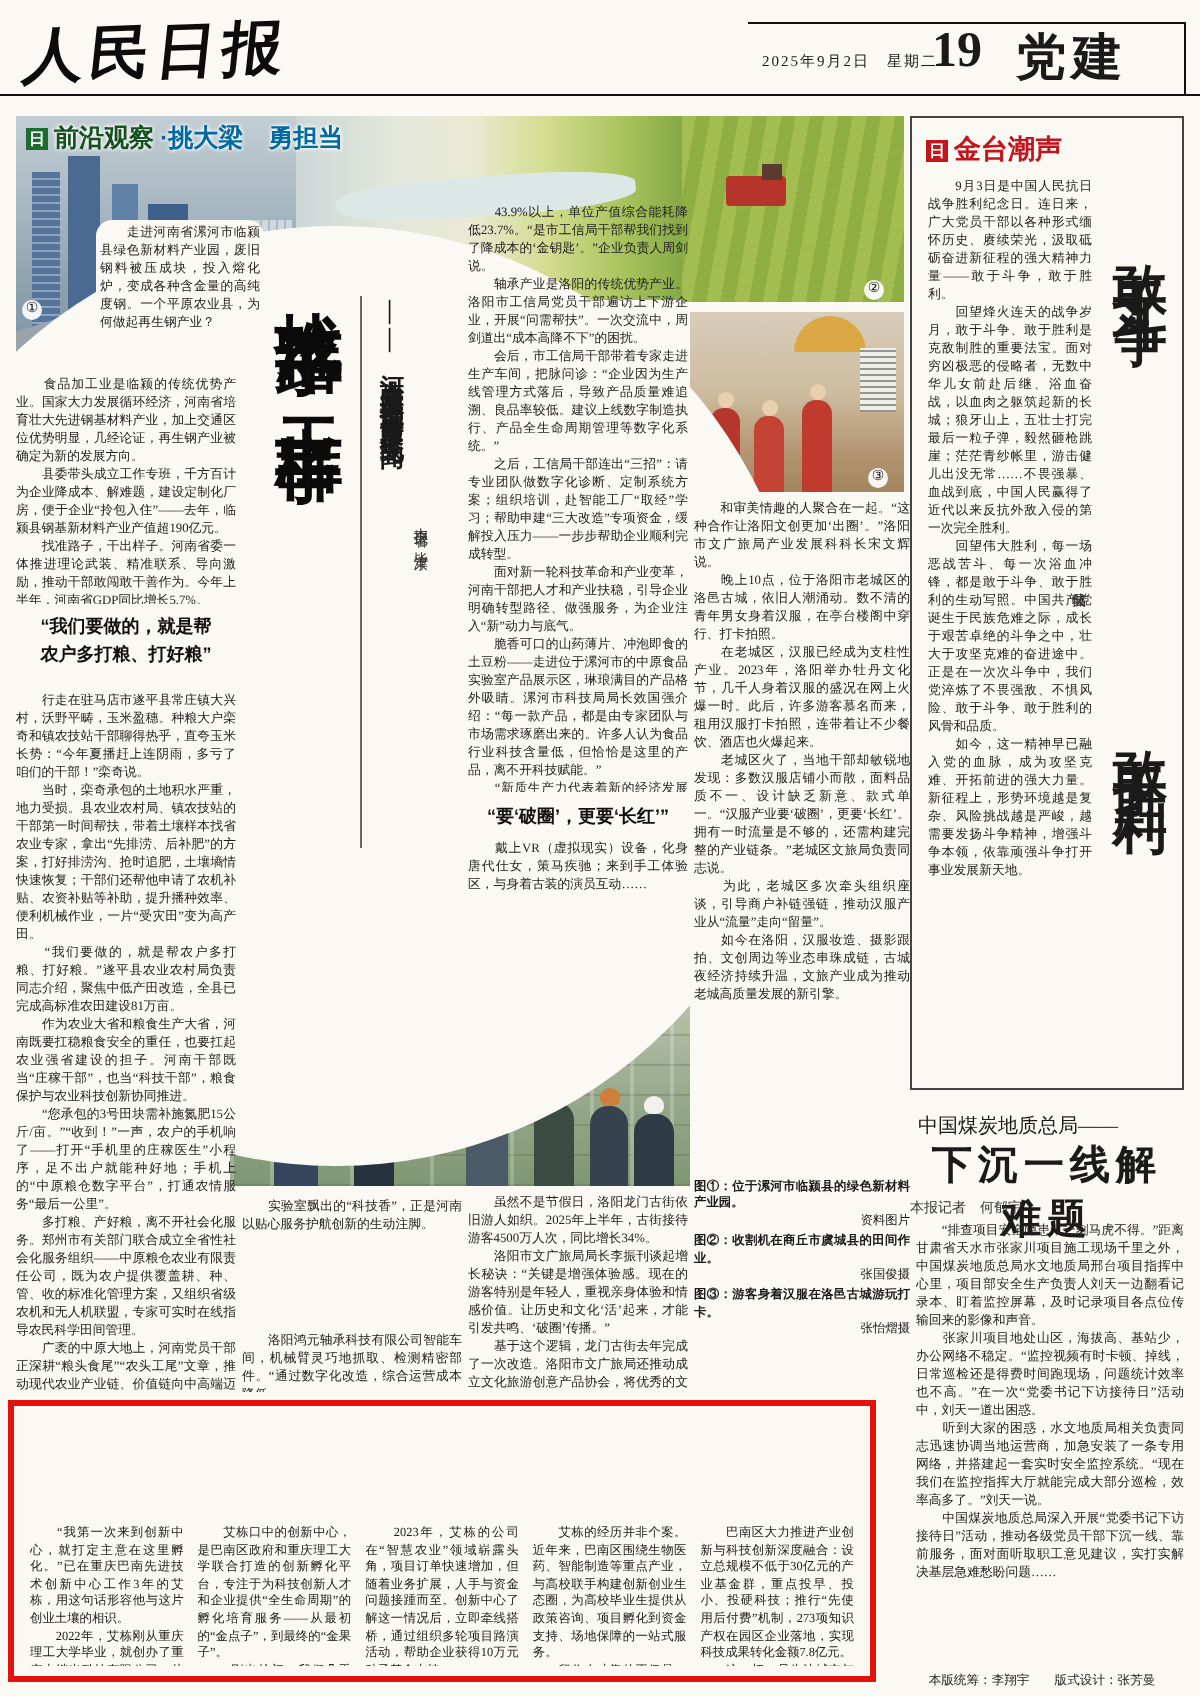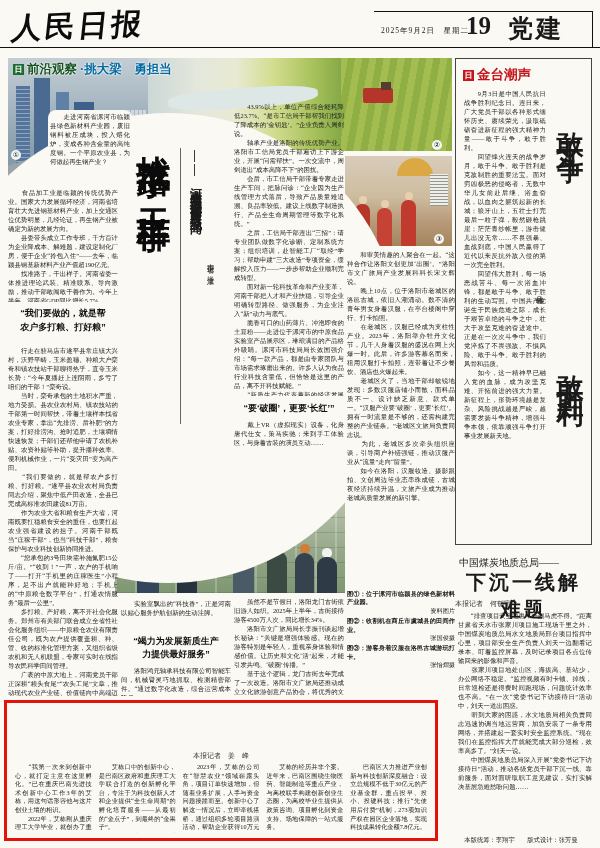--- a/index.html
+++ b/index.html
@@ -194,22 +194,20 @@
 　　面对新一轮科技革命和产业变革，河南干部把人才和产业扶稳，引导企业明确转型路径、做强服务，为企业注入“新”动力与底气。
 　　脆香可口的山药薄片、冲泡即食的土豆粉——走进位于漯河市的中原食品实验室产品展示区，琳琅满目的产品格外吸睛。漯河市科技局局长效国强介绍：“每一款产品，都是由专家团队与市场需求琢磨出来的。许多人认为食品行业科技含量低，但恰恰是这里的产品，离不开科技赋能。”
 　　“新质生产力代表着新的经济发展方式和生产力发展路径，具有强大发展动能。我们要竭力为发展新质生产力提供最好服务。”效国强说。</div>
     <div class="sh" style="left:226px;top:344px;width:110px;height:13px;font-size:9px;line-height:13px;">“要‘破圈’，更要‘长红’”</div>
     <div class="t" style="left:226px;top:362px;width:110px;height:30px;">　　戴上VR（虚拟现实）设备，化身唐代仕女，策马疾驰；来到手工体验区，与身着古装的演员互动……</div>
     <div class="t" style="left:226px;top:539px;width:110px;height:99px;">　　虽然不是节假日，洛阳龙门古街依旧游人如织。2025年上半年，古街接待游客4500万人次，同比增长34%。
 　　洛阳市文广旅局局长李振刊谈起增长秘诀：“关键是增强体验感。现在的游客特别是年轻人，重视亲身体验和情感价值。让历史和文化‘活’起来，才能引发共鸣、‘破圈’传播。”
 　　基于这个逻辑，龙门古街去年完成了一次改造。洛阳市文广旅局还推动成立文化旅游创意产品协会，将优秀的文创企业、设计师……</div>
 
     <div class="t" style="left:113px;top:541px;width:110px;height:30px;">　　实验室飘出的“科技香”，正是河南以贴心服务护航创新的生动注脚。</div>
-    <div class="sh" style="left:113px;top:577px;width:110px;height:26px;font-size:9px;line-height:13px;">“竭力为发展新质生产
-力提供最好服务”</div>
     <div class="t" style="left:113px;top:608px;width:110px;height:30px;">　　洛阳鸿元轴承科技有限公司智能车间，机械臂灵巧地抓取、检测精密部件。“通过数字化改造，综合运营成本降低……</div>
 
     <div class="t" style="left:339px;top:192px;width:108px;height:336px;">　　和审美情趣的人聚合在一起。“这种合作让洛阳文创更加‘出圈’。”洛阳市文广旅局产业发展科科长宋文辉说。
 　　晚上10点，位于洛阳市老城区的洛邑古城，依旧人潮涌动。数不清的青年男女身着汉服，在亭台楼阁中穿行、打卡拍照。
 　　在老城区，汉服已经成为支柱性产业。2023年，洛阳举办牡丹文化节，几千人身着汉服的盛况在网上火爆一时。此后，许多游客慕名而来，租用汉服打卡拍照，连带着让不少餐饮、酒店也火爆起来。
 　　老城区火了，当地干部却敏锐地发现：多数汉服店铺小而散，面料品质不一、设计缺乏新意、款式单一。“汉服产业要‘破圈’，更要‘长红’。拥有一时流量是不够的，还需构建完整的产业链条。”老城区文旅局负责同志说。
 　　为此，老城区多次牵头组织座谈，引导商户补链强链，推动汉服产业从“流量”走向“留量”。
 　　如今在洛阳，汉服妆造、摄影跟拍、文创周边等业态串珠成链，古城夜经济持续升温，文旅产业成为推动老城高质量发展的新引擎。</div>
 
     <div class="abs caps">
@@ -250,21 +248,20 @@
     <div class="abs c-kicker">中国煤炭地质总局——</div>
     <div class="abs c-headline">下沉一线解难题</div>
     <div class="abs c-byline">本报记者　何郁宇</div>
     <div class="t c-body">　　“排查项目安全隐患，一刻马虎不得。”距离甘肃省天水市张家川项目施工现场千里之外，中国煤炭地质总局水文地质局邢台项目指挥中心里，项目部安全生产负责人刘天一边翻看记录本、盯着监控屏幕，及时记录项目各点位传输回来的影像和声音。
 　　张家川项目地处山区，海拔高、基站少，办公网络不稳定。“监控视频有时卡顿、掉线，日常巡检还是得费时间跑现场，问题统计效率也不高。”在一次“党委书记下访接待日”活动中，刘天一道出困惑。
 　　听到大家的困惑，水文地质局相关负责同志迅速协调当地运营商，加急安装了一条专用网络，并搭建起一套实时安全监控系统。“现在我们在监控指挥大厅就能完成大部分巡检，效率高多了。”刘天一说。
 　　中国煤炭地质总局深入开展“党委书记下访接待日”活动，推动各级党员干部下沉一线、靠前服务，面对面听取职工意见建议，实打实解决基层急难愁盼问题……</div>
   </div>
 
   <div class="abs banan">
-    <div class="b-byline">本报记者　姜　峰</div>
     <div class="b-cols">
       <div class="bcol">　　“我第一次来到创新中心，就打定主意在这里孵化。”已在重庆巴南先进技术创新中心工作3年的艾栋，用这句话形容他与这片创业土壤的相识。
 　　2022年，艾栋刚从重庆理工大学毕业，就创办了重庆士继光科技有限公司。从一名高校毕业生成长为科技型企业负责人，艾栋的成长，得益于巴南区探索的校地合作、人才共引共育工程。</div>
       <div class="bcol">　　艾栋口中的创新中心，是巴南区政府和重庆理工大学联合打造的创新孵化平台，专注于为科技创新人才和企业提供“全生命周期”的孵化培育服务——从最初的“金点子”，到最终的“金果子”。
 　　“刚出校门，我们几乎什么都没有。”艾栋回忆，“创新中心提供免费办公场地，协助项目评估、对接创业导师，还有政策、品牌和融资方面的专业培训。”</div>
       <div class="bcol">　　2023年，艾栋的公司在“智慧农业”领域崭露头角，项目订单快速增加，但随着业务扩展，人手与资金问题接踵而至。创新中心了解这一情况后，立即牵线搭桥，通过组织多轮项目路演活动，帮助企业获得10万元种子基金支持。
 　　“这真是解了我们的燃眉之急。”艾栋感慨，“每一个环节都有‘服务专员’贴心指导，不到一个月，资金就到位了。”</div>
       <div class="bcol">　　艾栋的经历并非个案。近年来，巴南区围绕生物医药、智能制造等重点产业，与高校联手构建创新创业生态圈，为高校毕业生提供从政策咨询、项目孵化到资金支持、场地保障的一站式服务。
 　　留住人才靠的不仅是一时的热情，更是持续优化的生态。巴南区积极推动校地企资源共享，建立产业教授制度，鼓励高校与企业之间专家、技术人员双向流动。</div>
       <div class="bcol">　　巴南区大力推进产业创新与科技创新深度融合：设立总规模不低于30亿元的产业基金群，重点投早、投小、投硬科技；推行“先使用后付费”机制，273项知识产权在园区企业落地，实现科技成果转化金额7.8亿元。

